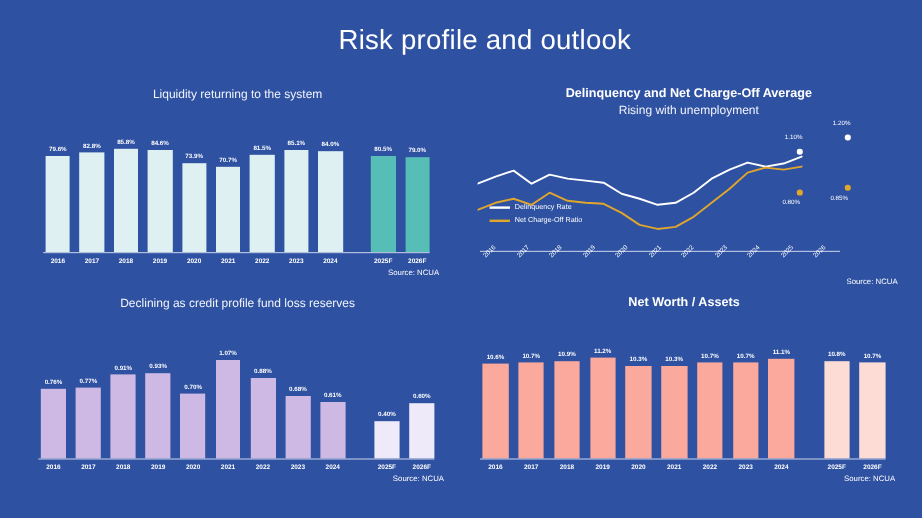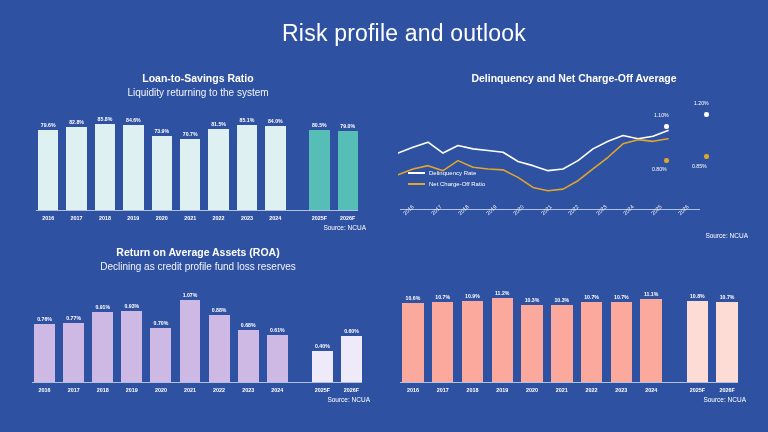--- a/index.html
+++ b/index.html
@@ -153,21 +153,20 @@
 </style>
 </head>
 <body>
 
 <div class="slide">
 
   <div class="slide-title">Risk profile and outlook</div>
 
   <div class="panel" style="left:28px; top:72px; width:340px; height:160px;">
     <div class="panel-head" style="width:340px;">
-      <div class="panel-title">Loan-to-Savings Ratio</div>
       <div class="panel-sub">Liquidity returning to the system</div>
     </div>
     <div class="chart-area" id="chart-lts" style="left:6px; top:34px; width:328px; height:104px;">
         <div class="bar-group" style="left: 0px; top: 0px; width: 328px; height: 104px;">
           <div class="bar-cell">
             <div class="bar-val">79.6%</div>
             <div class="bar-rect" style="height: 79.6px; background: rgb(223, 240, 242);"></div>
             <div class="bar-lbl">2016</div>
           </div>
           <div class="bar-cell">
@@ -223,20 +222,21 @@
           </div>
         </div>
       </div>
     <div class="axis-line" style="left:8px; top:138px; width:322px;"></div>
     <div class="source" style="top:152px; right:2px;">Source: NCUA</div>
   </div>
 
   <div class="panel" style="left:396px; top:72px; width:356px; height:165px;">
     <div class="panel-head" style="width:356px;">
       <div class="panel-title">Delinquency and Net Charge-Off Average</div>
+      <div class="panel-sub">Rising with unemployment</div>
     </div>
 
     <div class="line-wrap" style="left:2px; top:32px; width:300px; height:100px;">
       <svg id="svg-lines" width="300" height="100" viewBox="0 0 300 100" preserveAspectRatio="none">
           <polyline points="0.00,49.07 15.00,43.20 30.00,38.17 45.00,49.07 60.00,41.52 75.00,44.88 90.00,46.55 105.00,48.23 120.00,57.45 135.00,61.64 150.00,66.67 165.00,64.99 180.00,56.61 195.00,44.88 210.00,37.33 225.00,31.47 240.00,34.82 255.00,32.30 270.00,26.44" fill="none" stroke="#ffffff" stroke-width="1.6" stroke-linejoin="round" stroke-linecap="round"></polyline>
           <polyline points="0.00,70.86 15.00,64.99 30.00,61.64 45.00,66.67 60.00,56.61 75.00,63.31 90.00,64.99 105.00,65.83 120.00,73.37 135.00,83.43 150.00,86.78 165.00,85.10 180.00,76.72 195.00,64.99 210.00,53.26 225.00,39.85 240.00,35.66 255.00,37.33 270.00,34.82" fill="none" stroke="#e0a62c" stroke-width="1.6" stroke-linejoin="round" stroke-linecap="round"></polyline>
         </svg>
     </div>
 
     <div class="legend" style="left:12px; top:98px;">
@@ -274,21 +274,20 @@
         <div class="xtick" style="left: 226px; top: 140px;">2024</div>
         <div class="xtick" style="left: 253.5px; top: 140px;">2025</div>
         <div class="xtick" style="left: 281px; top: 140px;">2026</div>
       </div>
 
     <div class="source" style="top:160px; right:4px;">Source: NCUA</div>
   </div>
 
   <div class="panel" style="left:24px; top:246px; width:348px; height:165px;">
     <div class="panel-head" style="width:348px;">
-      <div class="panel-title">Return on Average Assets (ROA)</div>
       <div class="panel-sub">Declining as credit profile fund loss reserves</div>
     </div>
     <div class="chart-area" id="chart-roa" style="left:6px; top:34px; width:336px; height:102px;">
         <div class="bar-group" style="left: 0px; top: 0px; width: 336px; height: 102px;">
           <div class="bar-cell">
             <div class="bar-val">0.76%</div>
             <div class="bar-rect" style="height: 58.1565px; background: rgb(206, 185, 228);"></div>
             <div class="bar-lbl">2016</div>
           </div>
           <div class="bar-cell">
@@ -343,20 +342,21 @@
             <div class="bar-lbl">2026F</div>
           </div>
         </div>
       </div>
     <div class="axis-line" style="left:8px; top:136px; width:330px;"></div>
     <div class="source" style="top:150px; right:2px;">Source: NCUA</div>
   </div>
 
   <div class="panel" style="left:392px; top:246px; width:356px; height:165px;">
     <div class="panel-head" style="width:356px;">
+      <div class="panel-title">Net Worth / Assets</div>
     </div>
     <div class="chart-area" id="chart-nw" style="left:6px; top:34px; width:344px; height:102px;">
         <div class="bar-group" style="left: 0px; top: 0px; width: 344px; height: 102px;">
           <div class="bar-cell">
             <div class="bar-val">10.6%</div>
             <div class="bar-rect" style="height: 79.0508px; background: rgb(251, 169, 156);"></div>
             <div class="bar-lbl">2016</div>
           </div>
           <div class="bar-cell">
             <div class="bar-val">10.7%</div>

